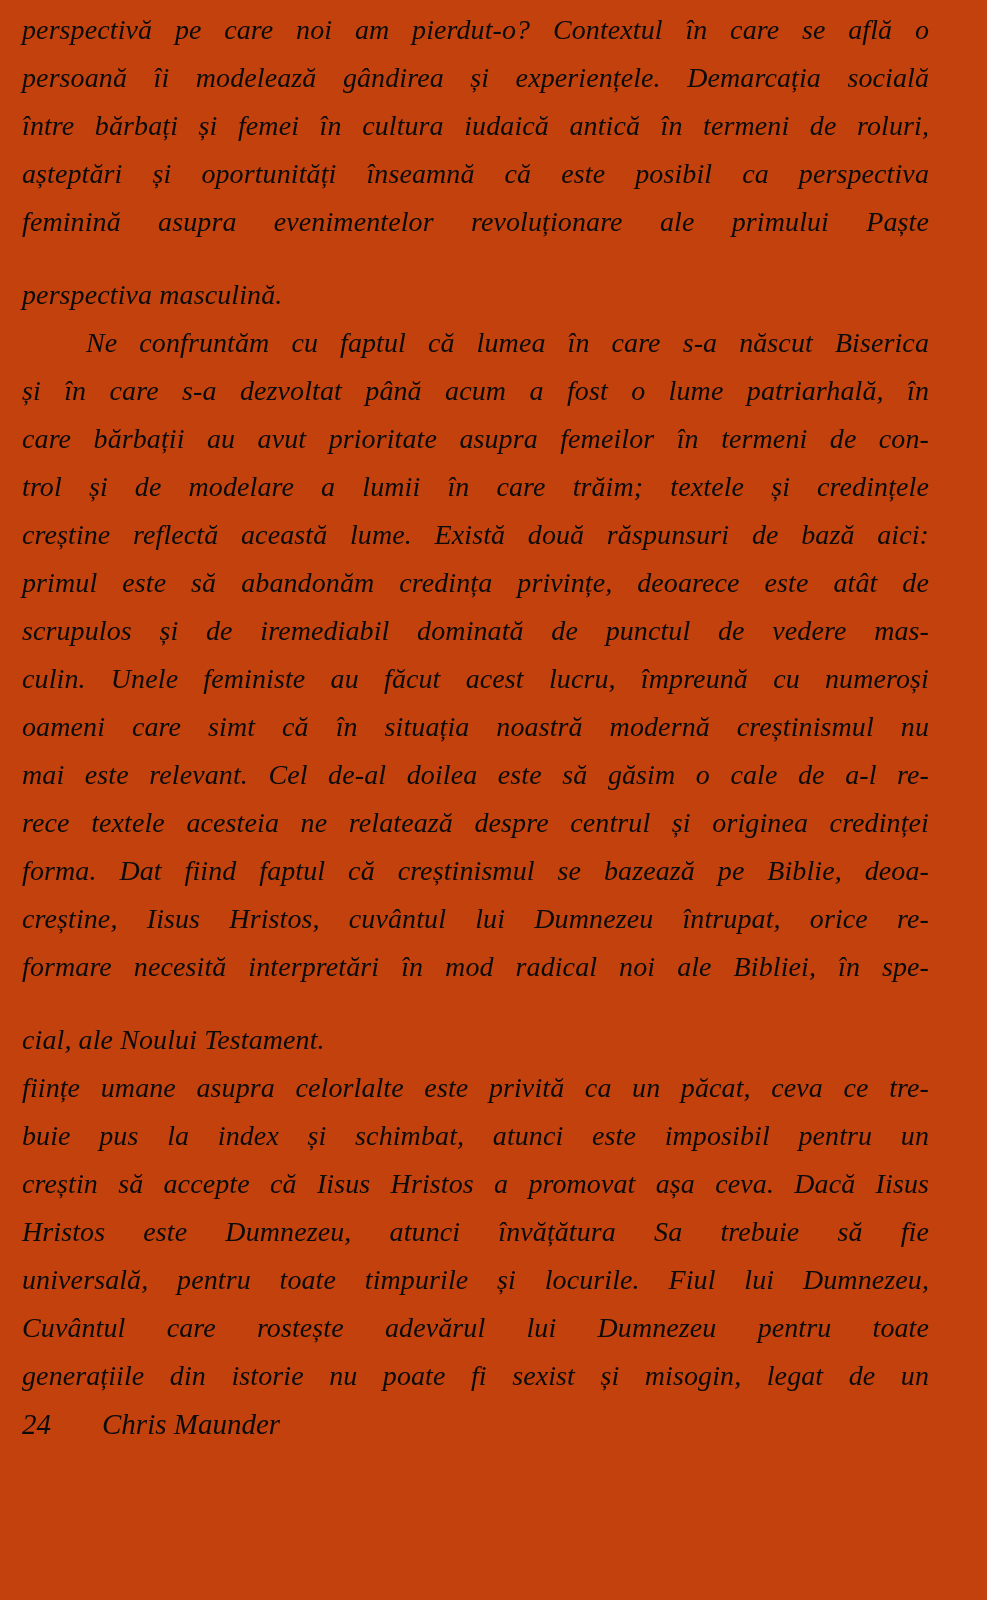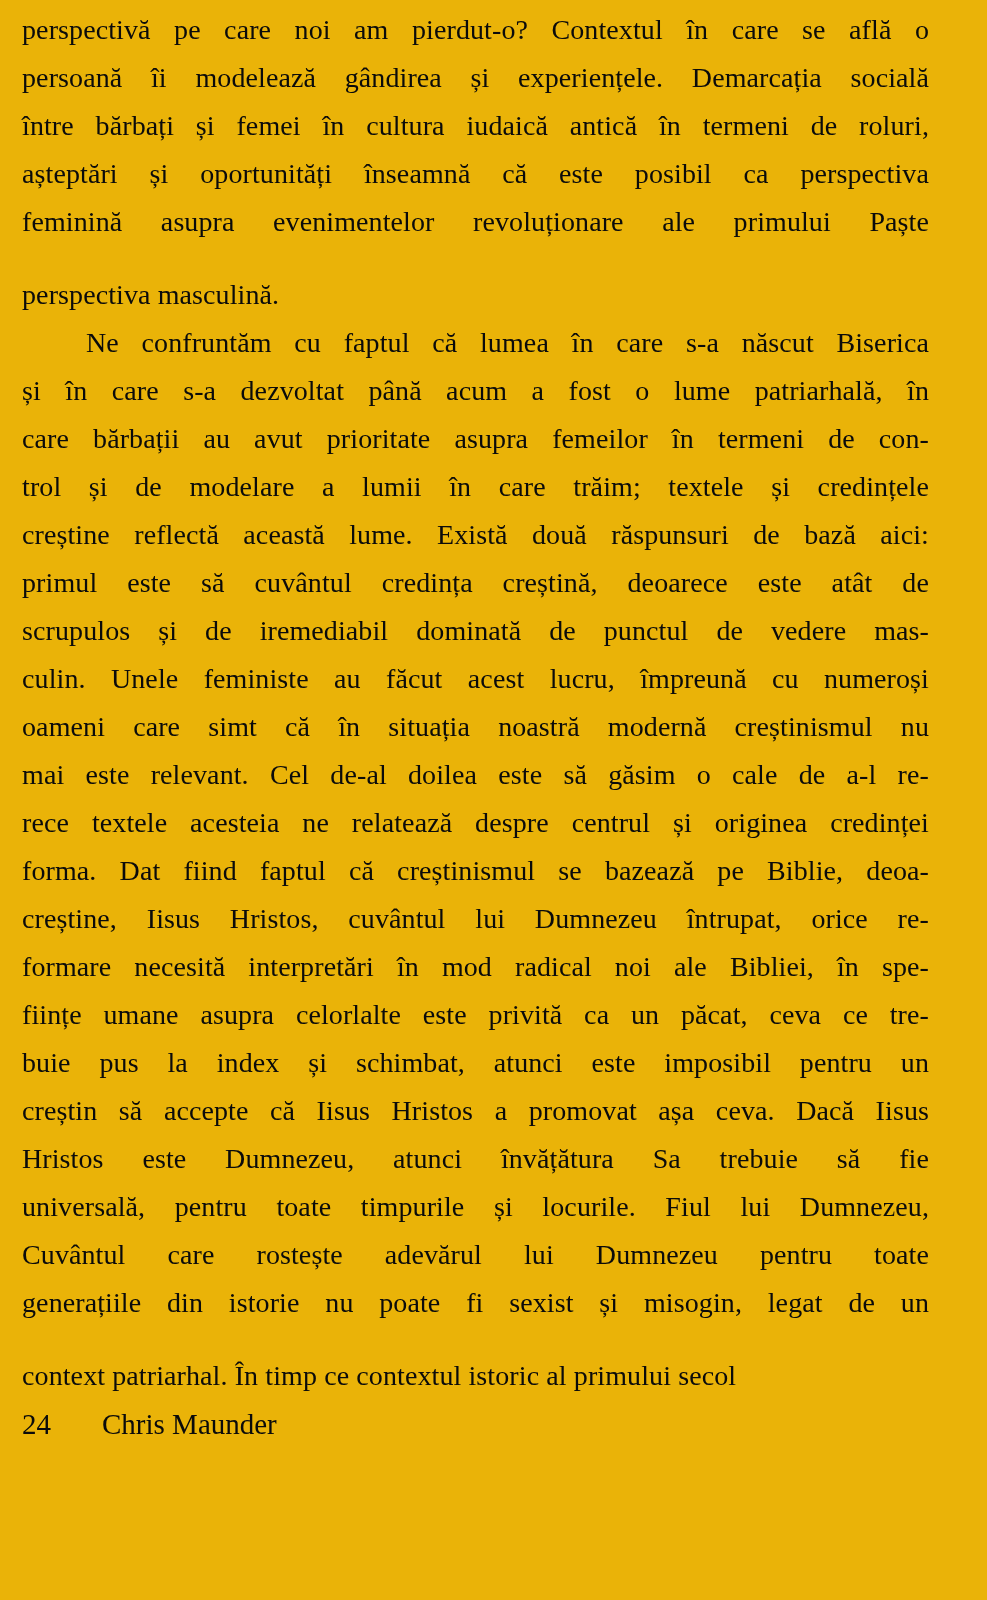--- a/index.html
+++ b/index.html
@@ -12,21 +12,22 @@
     height: 1600px;
     overflow: hidden;
     color: #0b0b0b;
     font-family: "Liberation Serif", "DejaVu Serif", serif;
   }
   .page {
     box-sizing: border-box;
     width: 987px;
     height: 1600px;
     padding: 6px 58px 0 22px;
-    background: #eab308;
+    background: #c2410c;
+    font-style: italic;
   }
   .text-block {
     width: 100%;
   }
   .paragraph {
     margin: 0;
   }
   .line {
     font-size: 28px;
     line-height: 48px;
@@ -70,38 +71,38 @@
         <div class="line">așteptări și oportunități înseamnă că este posibil ca perspectiva</div>
         <div class="line">feminină asupra evenimentelor revoluționare ale primului Paște</div>
         <div class="line last">perspectiva masculină.</div>
       </div>
       <div class="paragraph">
         <div class="line first-indent">Ne confruntăm cu faptul că lumea în care s-a născut Biserica</div>
         <div class="line">și în care s-a dezvoltat până acum a fost o lume patriarhală, în</div>
         <div class="line">care bărbații au avut prioritate asupra femeilor în termeni de con-</div>
         <div class="line">trol și de modelare a lumii în care trăim; textele și credințele</div>
         <div class="line">creștine reflectă această lume. Există două răspunsuri de bază aici:</div>
-        <div class="line">primul este să cuvântul credința creștină, deoarece este atât de</div>
+        <div class="line">primul este să abandonăm credința privințe, deoarece este atât de</div>
         <div class="line">scrupulos și de iremediabil dominată de punctul de vedere mas-</div>
         <div class="line">culin. Unele feministe au făcut acest lucru, împreună cu numeroși</div>
         <div class="line">oameni care simt că în situația noastră modernă creștinismul nu</div>
         <div class="line">mai este relevant. Cel de-al doilea este să găsim o cale de a-l re-</div>
         <div class="line">rece textele acesteia ne relatează despre centrul și originea credinței</div>
         <div class="line">forma. Dat fiind faptul că creștinismul se bazează pe Biblie, deoa-</div>
         <div class="line">creștine, Iisus Hristos, cuvântul lui Dumnezeu întrupat, orice re-</div>
         <div class="line">formare necesită interpretări în mod radical noi ale Bibliei, în spe-</div>
+        <div class="line last">cial, ale Noului Testament.</div>
       </div>
       <div class="paragraph">
         <div class="line">ființe umane asupra celorlalte este privită ca un păcat, ceva ce tre-</div>
         <div class="line">buie pus la index și schimbat, atunci este imposibil pentru un</div>
         <div class="line">creștin să accepte că Iisus Hristos a promovat așa ceva. Dacă Iisus</div>
         <div class="line">Hristos este Dumnezeu, atunci învățătura Sa trebuie să fie</div>
         <div class="line">universală, pentru toate timpurile și locurile. Fiul lui Dumnezeu,</div>
         <div class="line">Cuvântul care rostește adevărul lui Dumnezeu pentru toate</div>
         <div class="line">generațiile din istorie nu poate fi sexist și misogin, legat de un</div>
-        <div class="line last">context patriarhal. În timp ce contextul istoric al primului secol</div>
       </div>
     </div>
   <div class="footer">
     <span class="pagenum">24</span>
     <span class="author">Chris Maunder</span>
   </div>
 </div>
 
 </body></html>

